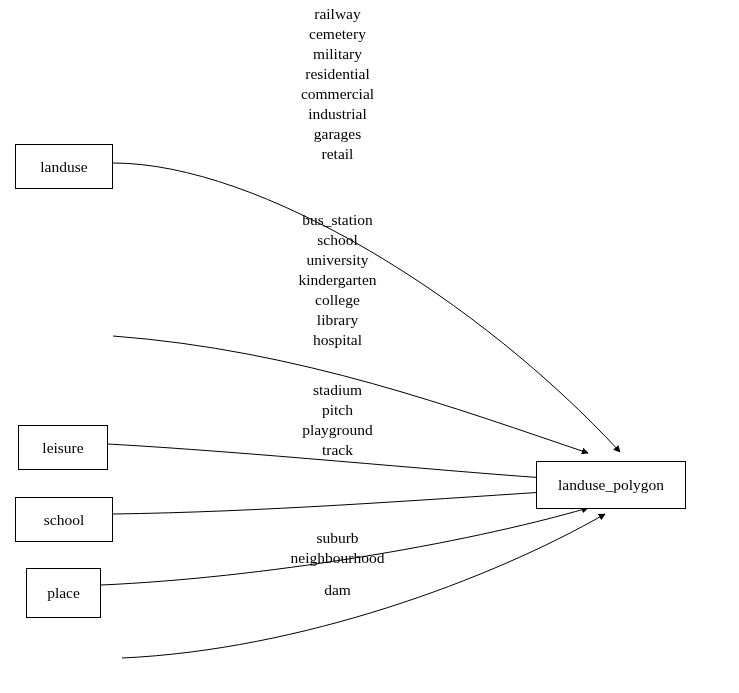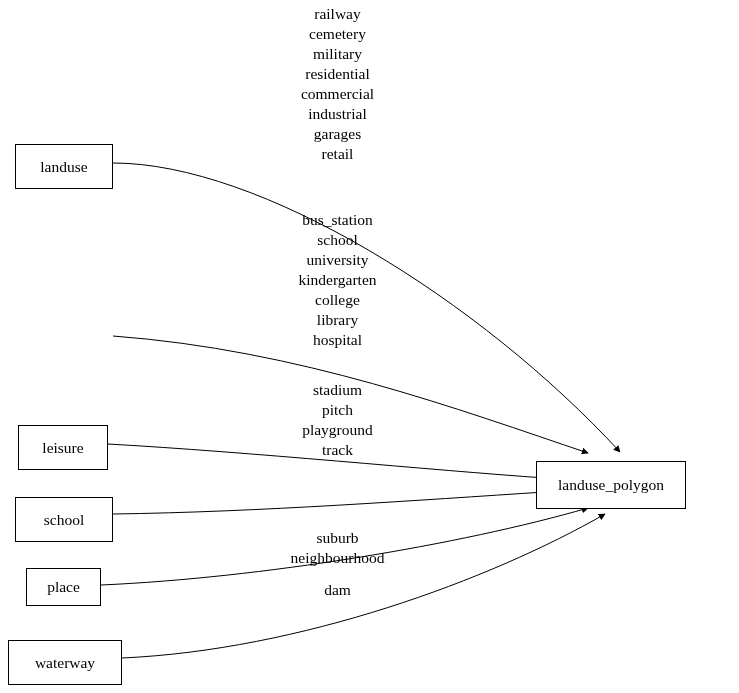--- a/index.html
+++ b/index.html
@@ -75,27 +75,24 @@
 
 
   <div class="node" style="left:18px; top:425px; width:90px; height:45px;">
     <span>leisure</span>
   </div>
 
   <div class="node" style="left:15px; top:497px; width:98px; height:45px;">
     <span>school</span>
   </div>
 
-  <div class="node" style="left:26px; top:568px; width:75px; height:38px;">
+  <div class="node" style="left:26px; top:568px; width:75px; height:50px;">
     <span>place</span>
   </div>
 
-  <div class="node" style="left:8px; top:640px; width:114px; height:45px;">
-    <span>waterway</span>
-  </div>
 
   <div class="node" style="left:536px; top:461px; width:150px; height:48px;">
     <span>landuse_polygon</span>
   </div>
 
   <div class="edge-label" style="left:245px; top:210px; width:185px;">bus_station
 school
 university
 kindergarten
 college

